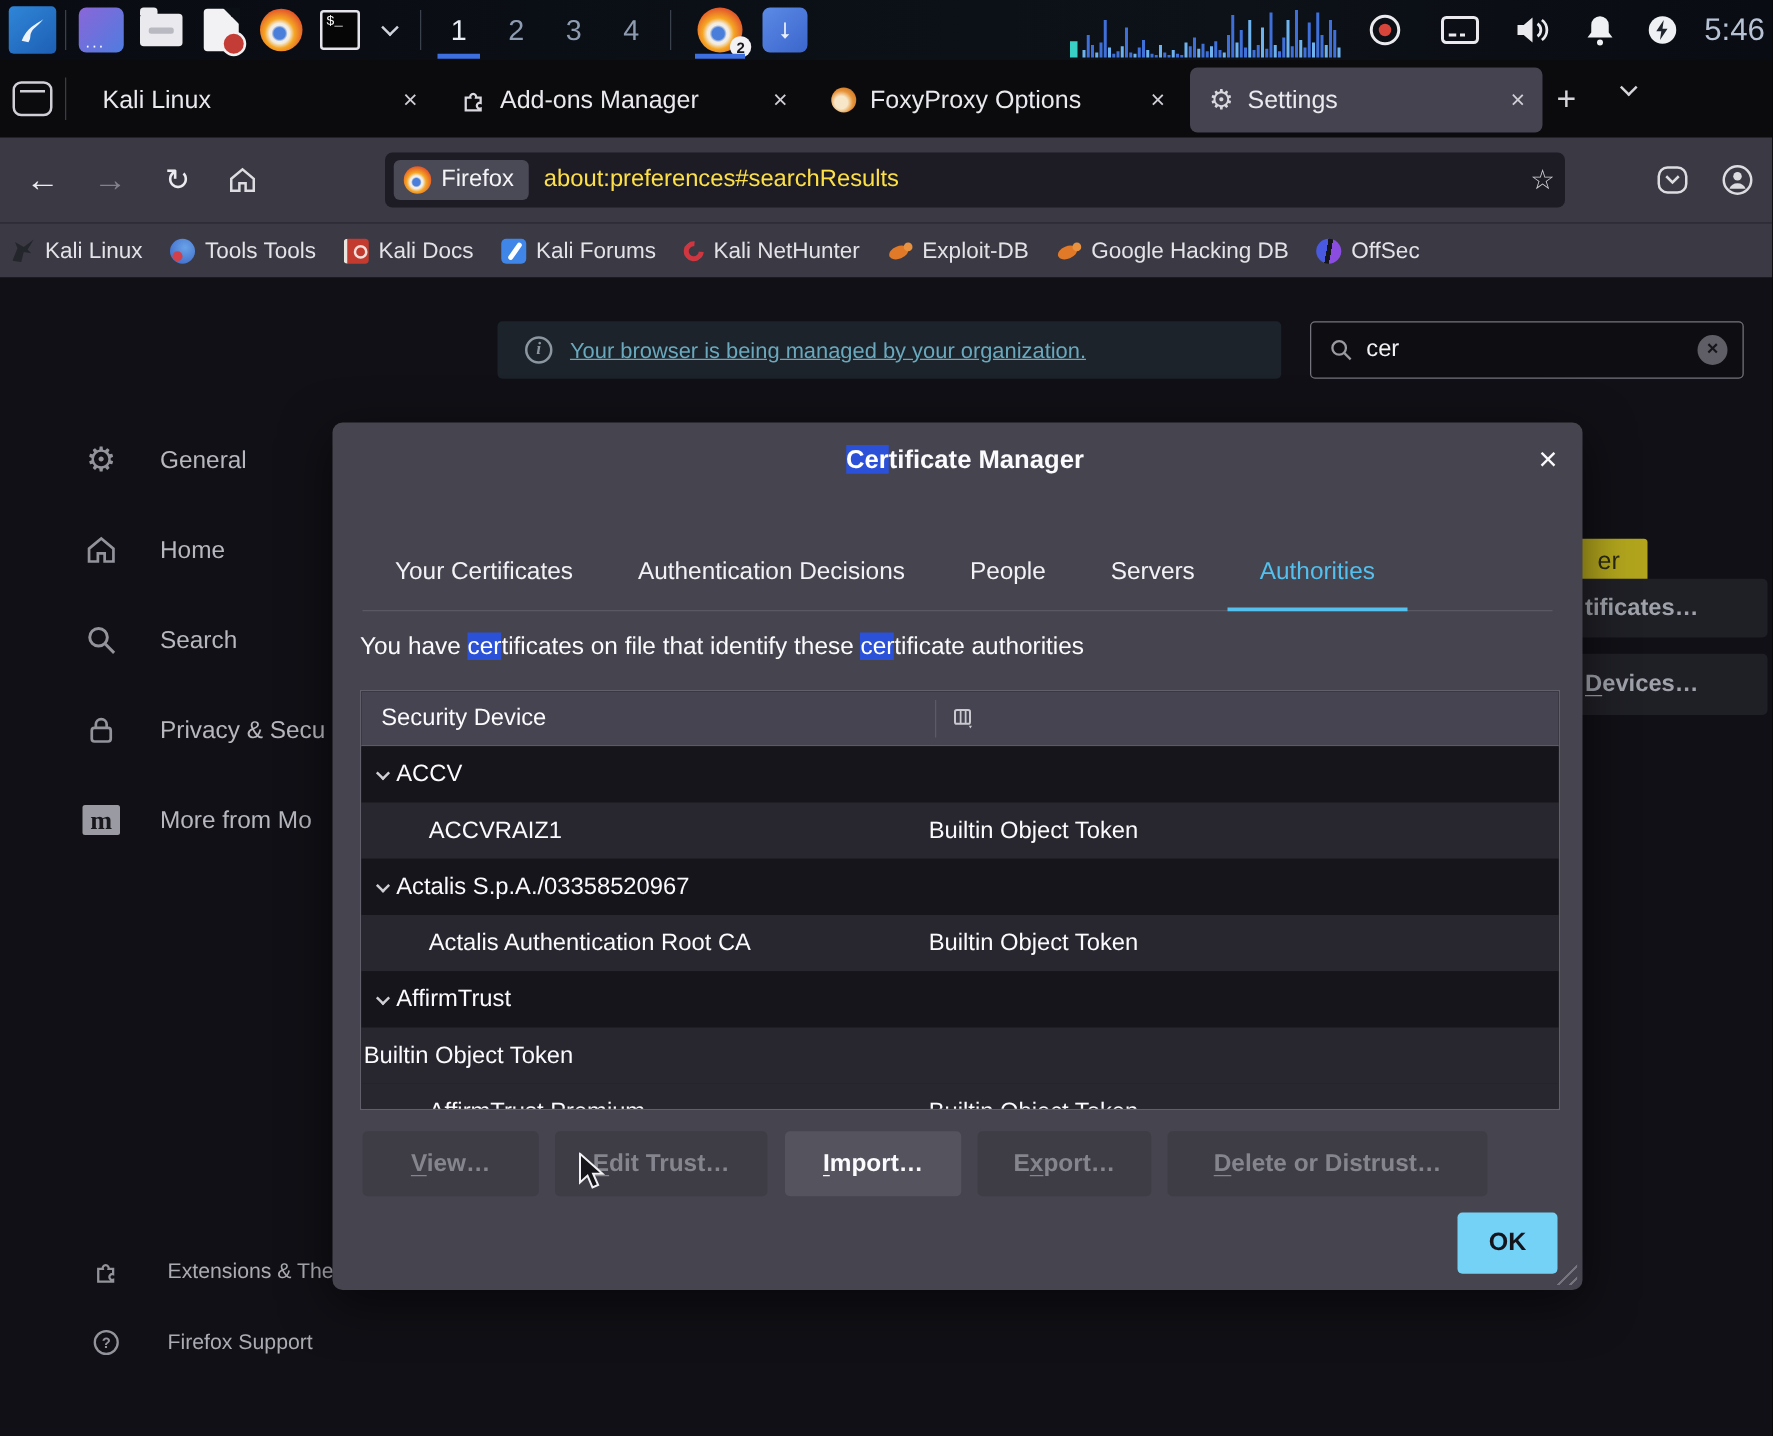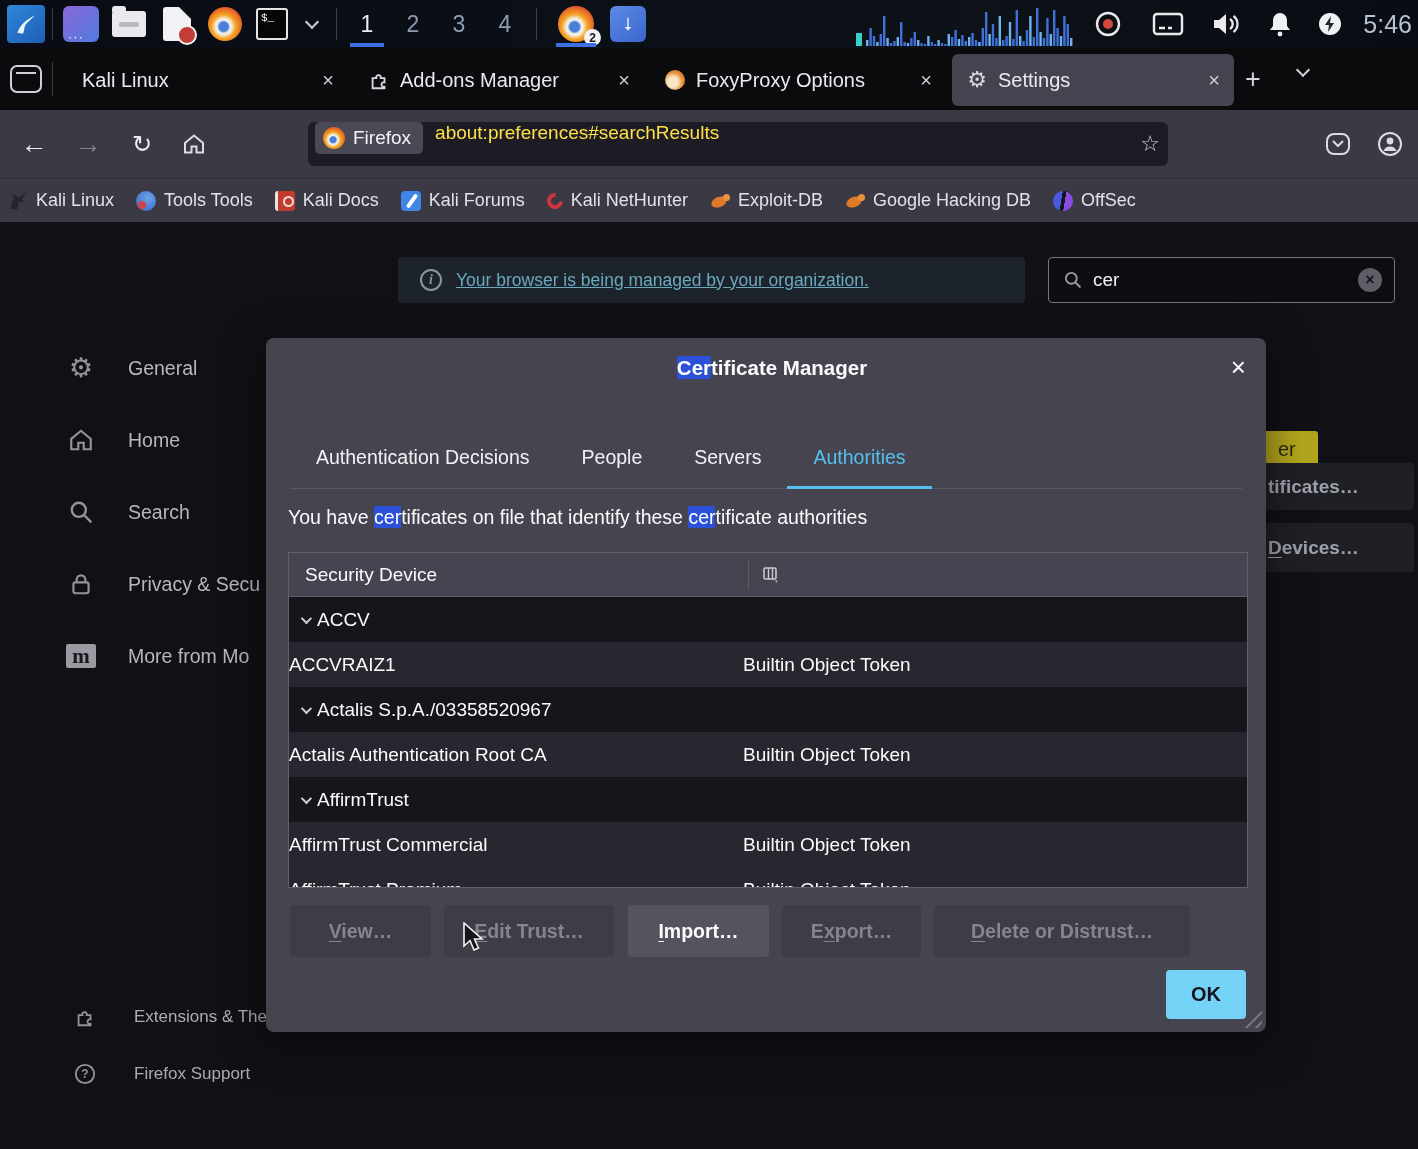--- a/index.html
+++ b/index.html
@@ -59,21 +59,21 @@
   .tab .tab-close{margin-left:auto;color:#cfcfd5;font-size:20px;padding-left:16px;}
   .tab.w1{width:292px;} .tab.w2{width:290px;} .tab.w3{width:296px;} .tab.w4{width:282px;}
   .tab-ico{width:22px;height:22px;display:inline-flex;align-items:center;justify-content:center;flex:none;}
   .gearglyph{font-size:22px;color:#d8d8de;line-height:1;}
   .foxball{width:20px;height:20px;border-radius:50%;background:radial-gradient(circle at 40% 60%,#f7e7c8 0 30%,#e8943a 55%,#b55f1d 100%);}
   #newtab-btn{position:absolute;left:1236px;top:14px;width:34px;height:34px;color:#d5d5da;font-size:27px;display:flex;align-items:center;justify-content:center;}
   #alltabs-btn{position:absolute;left:1298px;top:22px;}
   
   #navbar{position:absolute;left:0;top:110px;width:1418px;height:68px;background:#3a3944;}
   .navico{position:absolute;top:0;height:68px;width:44px;display:flex;align-items:center;justify-content:center;font-size:27px;color:#ececf0;}
-  #urlbar{position:absolute;left:308px;top:12px;width:860px;height:44px;background:#1d1c24;border-radius:6px;display:flex;align-items:flex-start;}
+  #urlbar{position:absolute;left:308px;top:12px;width:944px;height:44px;background:#1d1c24;border-radius:6px;display:flex;align-items:center;}
   #url-chip{display:flex;align-items:center;background:#4a4956;border-radius:5px;margin-left:7px;padding:5px 12px 5px 8px;gap:8px;}
   #url-chip .ffball{width:22px;height:22px;}
   #url-chip span{font-size:19px;color:#f4f4f7;}
   #url-text{margin-left:12px;font-size:19px;color:#fde047;}
   #star-btn{position:absolute;right:8px;top:0;height:44px;display:flex;align-items:center;color:#d0d0d6;font-size:22px;}
   
   #bookmarksbar{position:absolute;left:0;top:178px;width:1418px;height:44px;background:#3a3944;border-top:1px solid #2e2d36;display:flex;align-items:center;padding-left:8px;}
   .bm{display:flex;align-items:center;gap:8px;margin-right:22px;}
   .bm-label{color:#e2e2e7;font-size:18px;white-space:nowrap;}
   .bi{width:20px;height:20px;flex:none;position:relative;display:inline-block;}
@@ -127,21 +127,21 @@
   #ctable-head{display:flex;height:44px;background:#454450;border-bottom:1px solid #5c5b64;align-items:center;}
   .hc1{width:452px;padding-left:12px;font-size:19px;color:#fbfbfe;border-right:1px solid #5c5b64;height:30px;display:flex;align-items:center;}
   .hc2{width:460px;padding-left:16px;font-size:19px;color:#fbfbfe;border-right:1px solid #5c5b64;height:30px;display:flex;align-items:center;}
   .hc3{width:46px;display:flex;align-items:center;justify-content:center;height:30px;}
   .trow{display:flex;height:45px;align-items:center;font-size:19px;color:#fbfbfe;}
   .trow.group{background:#16151b;}
   .trow.cert{background:#28272f;}
   .trow .c1{width:452px;display:flex;align-items:center;}
   .trow .c2{width:506px;padding-left:2px;}
   .trow.group .c1{padding-left:12px;gap:8px;}
-  .trow.cert .c1{}
+  .trow.cert .c1{padding-left:54px;}
   .twisty{width:8px;height:8px;border-right:2px solid #cfcfd5;border-bottom:2px solid #cfcfd5;transform:rotate(45deg) translateY(-2px);flex:none;}
   
   .dbtn{position:absolute;top:567px;height:52px;background:#3e3d46;border:none;border-radius:4px;color:#85858e;font-size:19.5px;font-weight:bold;font-family:inherit;}
   .dbtn.enabled{background:#55545e;color:#fbfbfe;}
   #ok-btn{position:absolute;left:900px;top:632px;width:80px;height:49px;background:#74d2f7;color:#14151c;border:none;border-radius:4px;font-size:20px;font-weight:bold;font-family:inherit;}
   #resize-grip{position:absolute;right:4px;bottom:4px;width:22px;height:22px;
     background:repeating-linear-gradient(135deg,transparent 0 5px,#76757e 5px 7px);clip-path:polygon(100% 0,100% 100%,0 100%);}
   
   #cursor{position:absolute;left:462px;top:700px;z-index:20;}
   svg{display:block;}
@@ -473,20 +473,21 @@
       </div>
 
     <div id="hl-marker">er</div>
     <div class="ghost-btn" id="gb-cert">tificates…</div>
     <div class="ghost-btn" id="gb-dev"><span class="ak">D</span>evices…</div>
 
     <div id="dialog">
       <div id="dlg-title"><span class="hl">Cer</span><span>tificate Manager</span></div>
       <div id="dlg-close">×</div>
       <div id="dlg-tabs">
+          <div class="dtab">Your Certificates</div>
           <div class="dtab">Authentication Decisions</div>
           <div class="dtab">People</div>
           <div class="dtab">Servers</div>
           <div class="dtab active">Authorities</div>
         </div>
       <div id="dlg-desc"><span>You have </span><span class="hl">cer</span><span>tificates on file that identify these </span><span class="hl">cer</span><span>tificate authorities</span></div>
 
       <div id="ctable">
         <div id="ctable-head">
           <div class="hc2">Security Device</div>
@@ -527,23 +528,20 @@
               <div class="c2">Builtin Object Token</div>
             </div>
             <div class="trow group">
               <div class="c1">
                 <div class="twisty"></div>
                 <span>AffirmTrust</span>
               </div>
               <div class="c2"></div>
             </div>
             <div class="trow cert">
-              <div class="c1">
-                <span>AffirmTrust Commercial</span>
-              </div>
               <div class="c2">Builtin Object Token</div>
             </div>
             <div class="trow cert">
               <div class="c1">
                 <span>AffirmTrust Premium</span>
               </div>
               <div class="c2">Builtin Object Token</div>
             </div>
           </div>
       </div>

